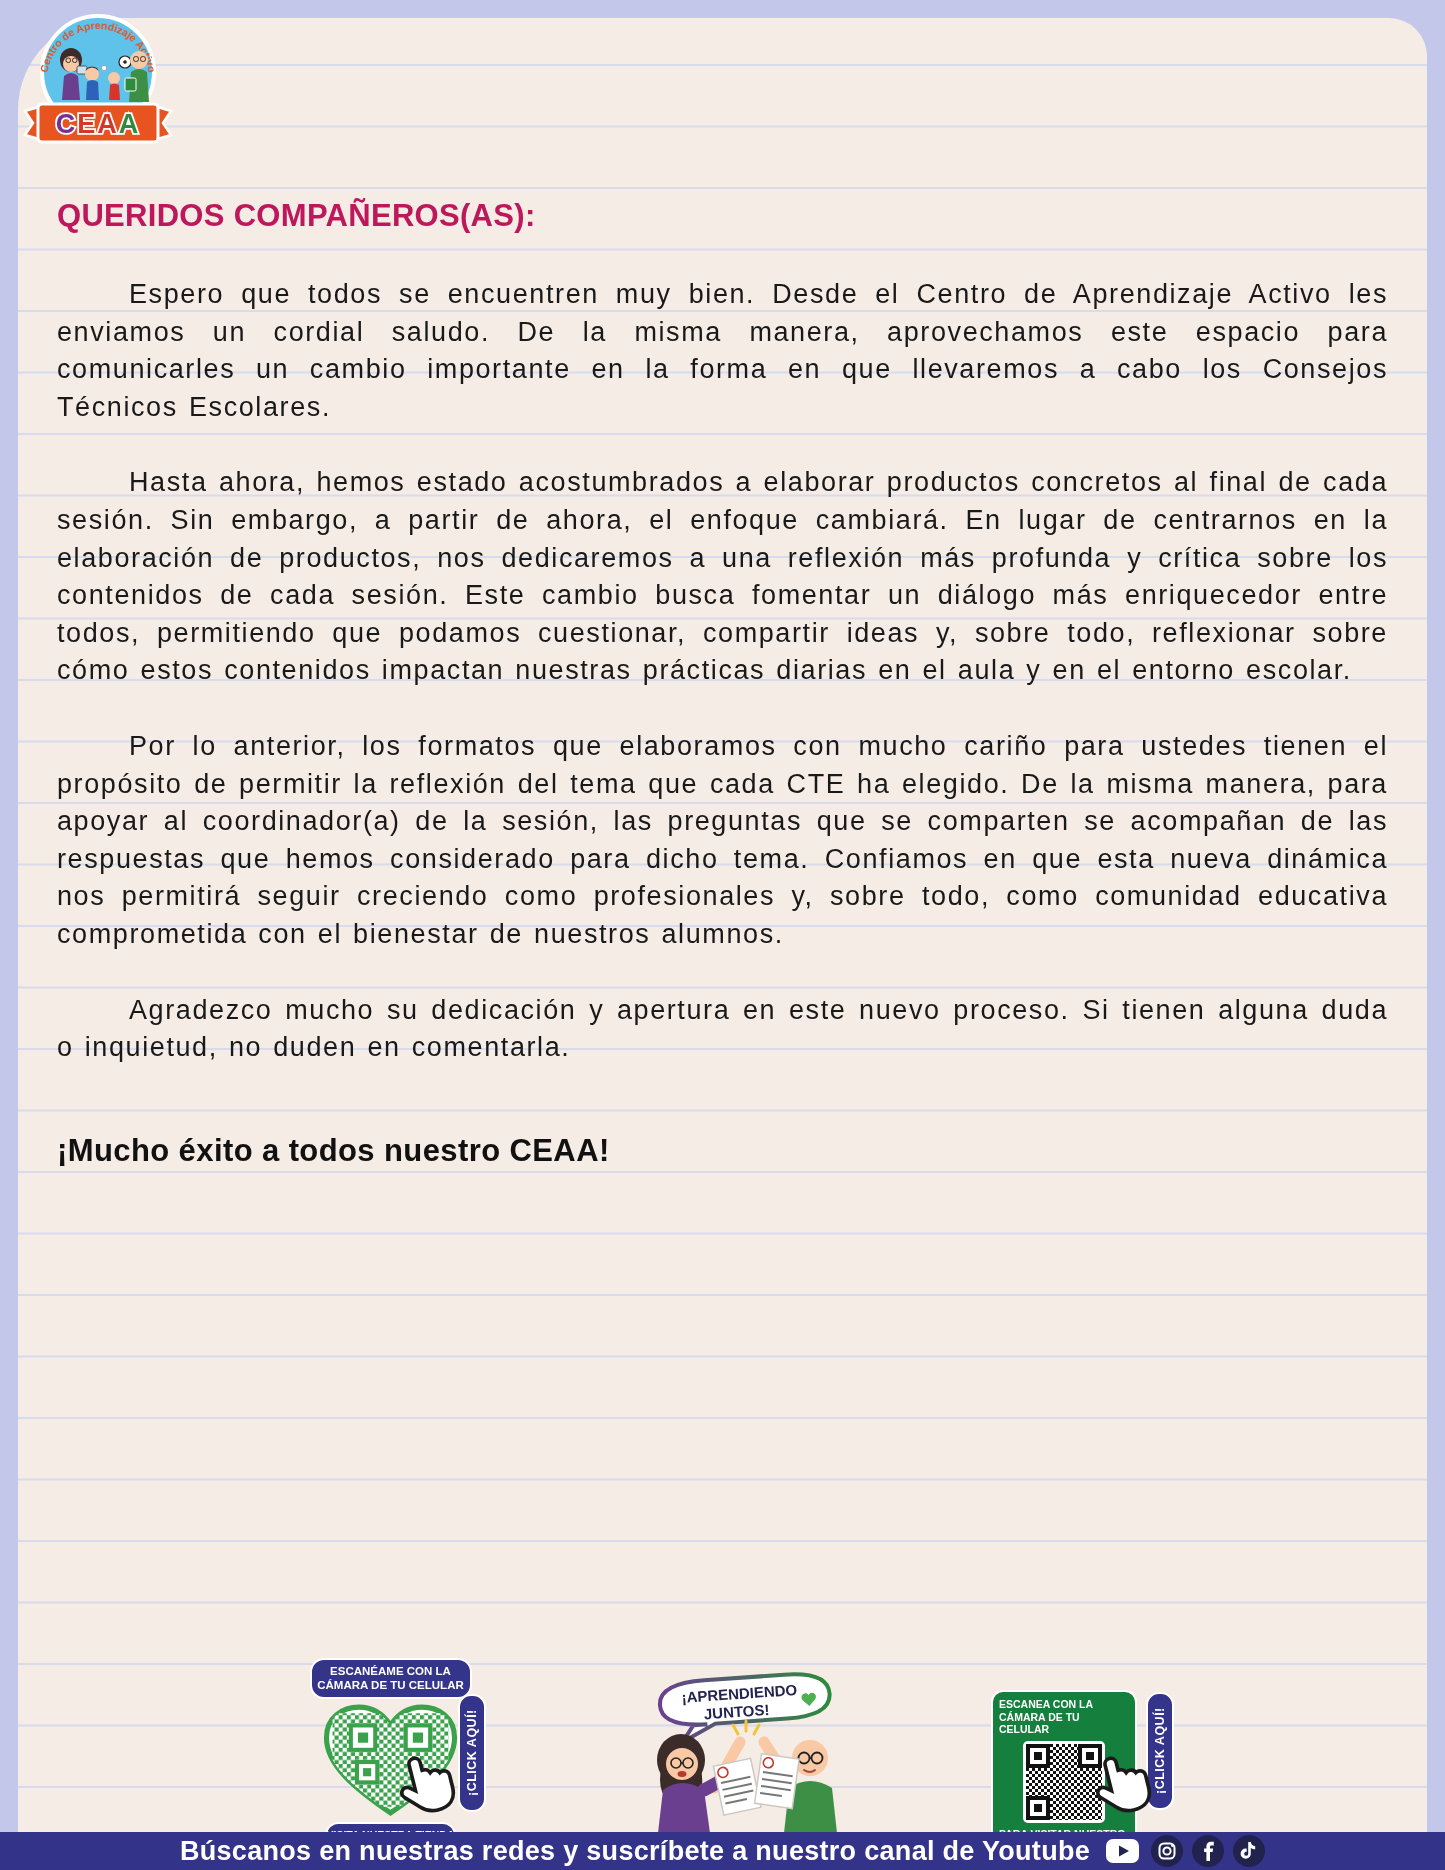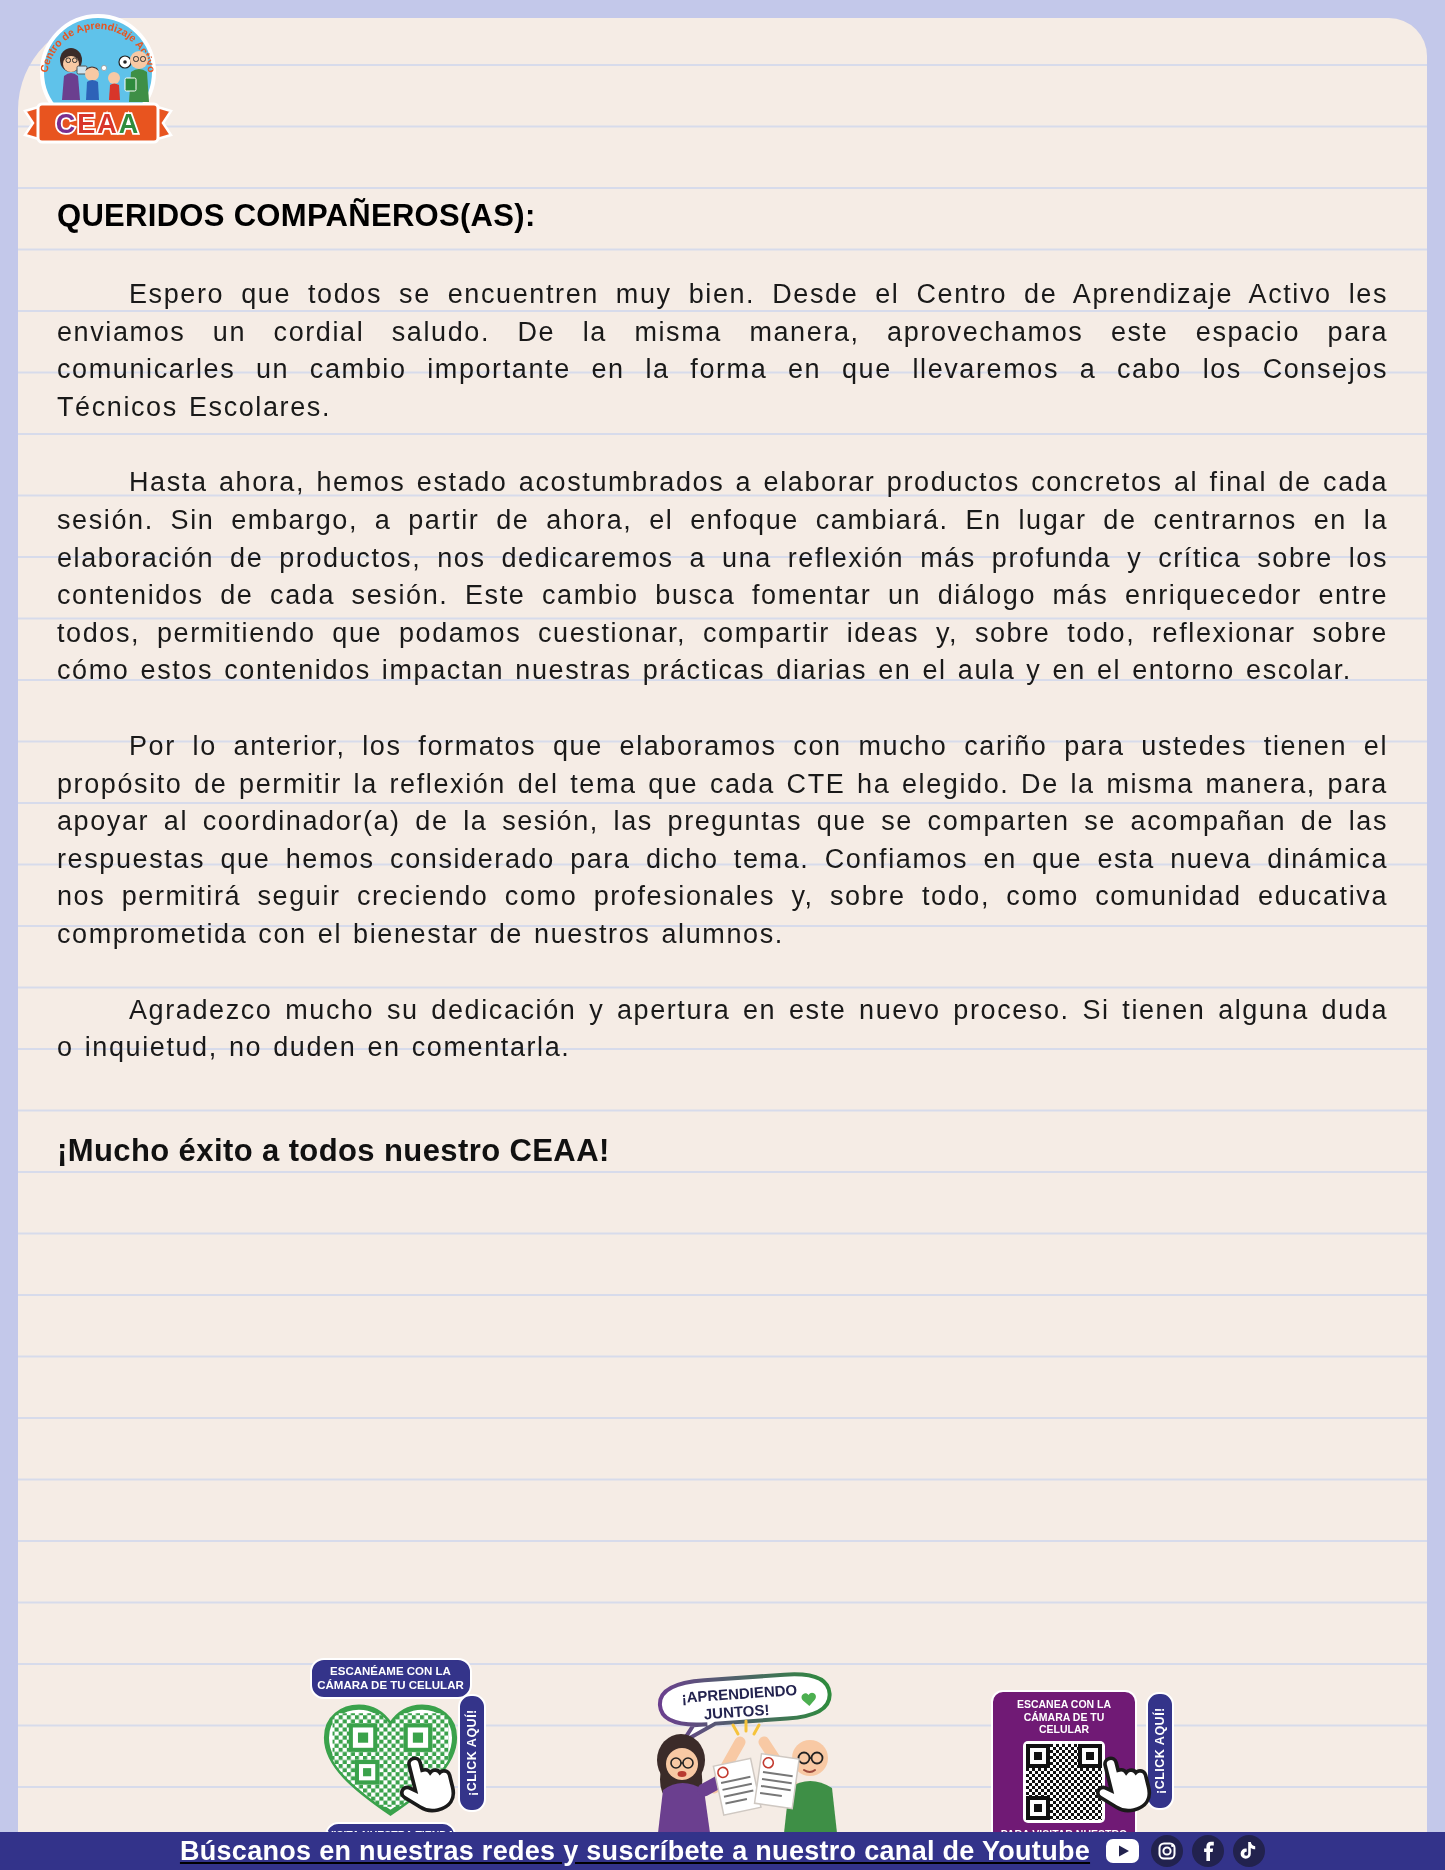--- a/index.html
+++ b/index.html
@@ -16,21 +16,21 @@
     background-position:0 -13.5px;
     border-radius:92px 38px 0 0;
   }
 
   .logo-wrap { position:absolute; left:22px; top:10px; width:152px; height:148px; }
 
   .letter {
     position:absolute; left:57px; top:198px; width:1331px; color:#191919;
   }
   .letter-title {
-    font-size:31px; font-weight:bold; letter-spacing:0.3px; color:#000000;
+    font-size:31px; font-weight:bold; letter-spacing:0.3px; color:#be185d;
     margin-bottom:42px;
   }
   .letter p {
     font-size:27px; line-height:37.6px; text-align:justify; text-indent:72px;
     letter-spacing:1.6px; word-spacing:2px; margin-bottom:38px;
   }
   .letter-closing {
     font-size:31px; font-weight:bold; color:#111; margin-top:66px; letter-spacing:0.4px;
   }
 
@@ -39,22 +39,22 @@
     font-weight:bold; text-align:center; line-height:1.18; padding:5px 0;
     display:inline-block;
   }
 
   .qr-left { position:absolute; left:288px; top:1658px; width:205px; text-align:center; }
   .qr-left .pill.top { font-size:11.5px; width:162px; }
   .qr-left .pill.bottom { font-size:10.5px; margin-top:-6px; }
 
   .qr-right-box {
     position:absolute; left:991px; top:1690px; width:146px;
-    background:#701a75; border:2px solid #fff; border-radius:12px;
-    padding:6px 6px 7px 6px; text-align:center; color:#fff;
+    background:#15803d; border:2px solid #fff; border-radius:12px;
+    padding:6px 6px 7px 6px; color:#fff;
   }
   .qr-right-box .lbl { font-size:10.5px; font-weight:bold; line-height:1.2; }
   .qr-card { background:#fff; border-radius:5px; width:82px; height:82px; margin:5px auto 5px auto; padding:3px; }
 
   .click-vertical {
     position:absolute; width:28px; height:118px;
     background:#34348a; color:#fff; border:2px solid #fff; border-radius:13px;
     display:flex; align-items:center; justify-content:center;
     font-weight:bold; font-size:12.5px; letter-spacing:0.5px;
     writing-mode:vertical-rl; transform:rotate(180deg);
@@ -64,21 +64,21 @@
 
   .hand { position:absolute; width:68px; height:68px; z-index:3; }
   .hand-left  { left:392px;  top:1752px; transform:rotate(-14deg); }
   .hand-right { left:1088px; top:1752px; transform:rotate(-14deg); }
 
   .mid-art { position:absolute; left:618px; top:1668px; width:270px; height:165px; z-index:1; }
 
   .footer {
     position:absolute; left:0; bottom:0; width:1445px; height:38px;
     background:#33338a; z-index:5;
-    display:flex; align-items:center; justify-content:center; gap:12px;text-decoration:underline;
+    display:flex; align-items:center; justify-content:center; gap:12px;
   }
   .footer-text { color:#fff; font-weight:bold; font-size:27px; letter-spacing:0.3px; }
   .social { display:flex; align-items:center; gap:9px; }
   .social svg { display:block; }
 </style>
 </head>
 <body>
 
 <div class="page">
   <div class="paper"></div>

